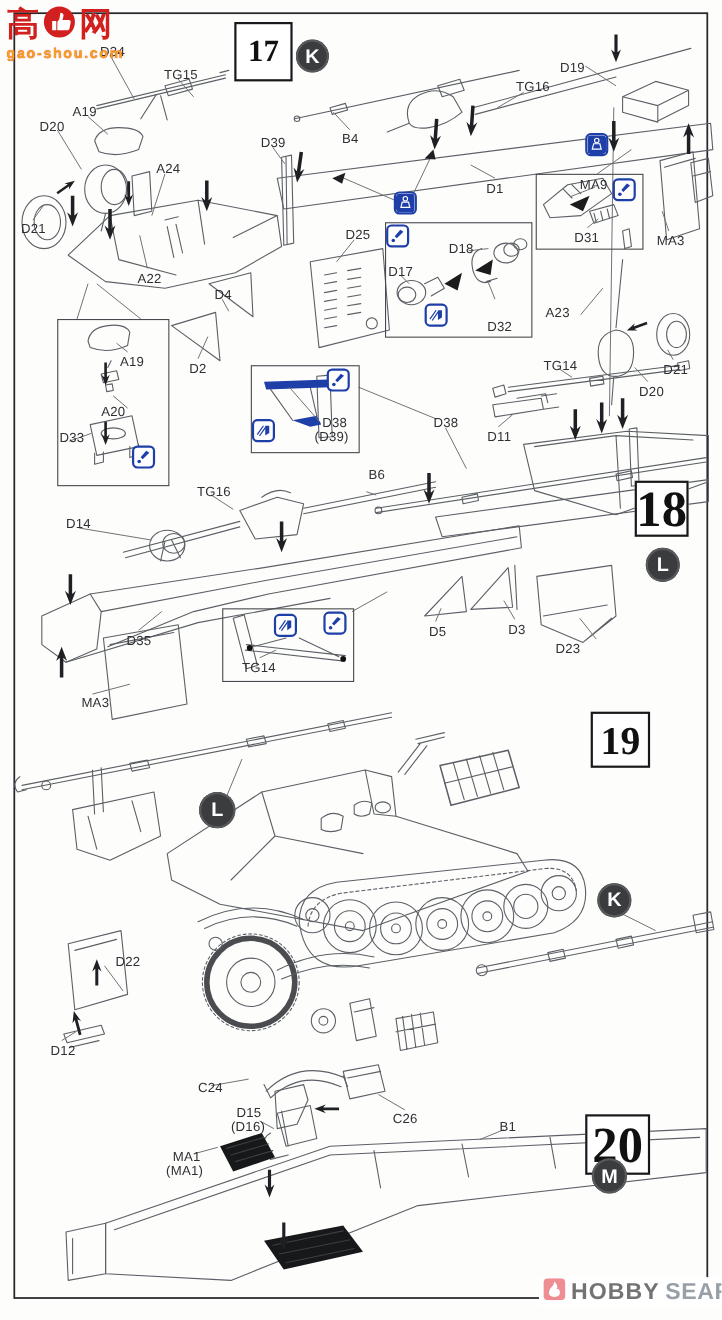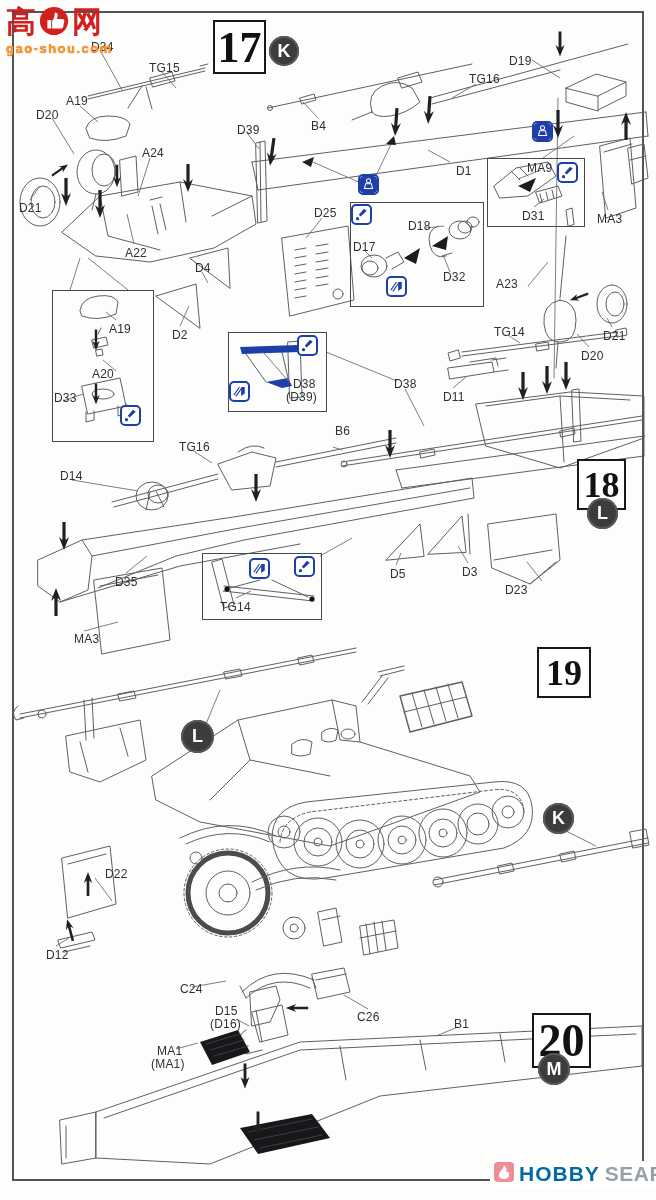--- a/index.html
+++ b/index.html
@@ -19,21 +19,21 @@
      background:#fff;box-sizing:border-box;overflow:hidden;}
   .bicon svg{width:100%;height:100%;display:block;}
   .bicon.fill{border-color:#1e3ea8;padding:0;}
   .wm{position:absolute;left:6px;top:2px;display:flex;flex-direction:column;z-index:5;}
   .wmrow{display:flex;align-items:center;gap:2px;}
   .wmchar{font:900 30px "Liberation Sans",sans-serif;color:#d2201f;}
   .wmdomain{font:bold 13px "Liberation Sans",sans-serif;color:#f6a21c;letter-spacing:1.5px;
      text-shadow:0 0 1px #d2201f;margin-top:-2px;}
   .brand{position:absolute;left:490px;top:1161px;display:flex;align-items:center;gap:5px;
      background:#fff;padding:1px 4px;z-index:5;}
-  .brand .w1{font:900 21px "Liberation Sans",sans-serif;color:#0369a1;letter-spacing:1px;}
+  .brand .w1{font:900 21px "Liberation Sans",sans-serif;color:#737373;letter-spacing:1px;}
   .brand .w2{font:700 21px "Liberation Sans",sans-serif;color:#98a0a7;letter-spacing:.5px;}
 </style>
 </head>
 <body>
 
 <div class="page">
 
 <svg class="art" width="656" height="1200" viewBox="0 0 656 1200">
   <defs>
     <g id="ar">
@@ -221,23 +221,23 @@
     <use href="#ar" transform="translate(258,1124) scale(.9)"></use>
   </g>
 </svg>
 
 <div class="inset" style="left:52px;top:290px;width:100px;height:150px"></div>
 <div class="inset" style="left:350px;top:202px;width:132px;height:103px"></div>
 <div class="inset" style="left:487px;top:158px;width:96px;height:67px"></div>
 <div class="inset" style="left:228px;top:332px;width:97px;height:78px"></div>
 <div class="inset" style="left:202px;top:553px;width:118px;height:65px"></div>
 
-<div class="stepbox" style="left:213px;top:20px;width:49px;height:50px;font-size:44px">17</div>
+<div class="stepbox" style="left:213px;top:20px;width:49px;height:50px;font-size:28px">17</div>
 <div class="sprue" style="left:269px;top:36px;width:30px;height:30px">K</div>
-<div class="stepbox" style="left:577px;top:459px;width:45px;height:47px;font-size:36px">18</div>
+<div class="stepbox" style="left:577px;top:437px;width:45px;height:47px;font-size:46px">18</div>
 <div class="sprue" style="left:587px;top:498px;width:31px;height:31px">L</div>
 <div class="stepbox" style="left:537px;top:647px;width:50px;height:47px;font-size:36px">19</div>
 <div class="sprue" style="left:181px;top:720px;width:33px;height:33px">L</div>
 <div class="sprue" style="left:543px;top:803px;width:31px;height:31px">K</div>
 <div class="stepbox" style="left:532px;top:1013px;width:55px;height:51px;font-size:46px">20</div>
 <div class="sprue" style="left:538px;top:1053px;width:32px;height:32px">M</div>
 
 <div class="bicon" style="left:351px;top:204px">
       <svg viewBox="0 0 21 21">
         <path d="M13.5 3.5 L17 5.8 L9.5 13 L7.2 10.8 Z" fill="#1e3ea8"></path>
@@ -313,28 +313,28 @@
 <span class="p" style="left:36px;top:108px">D20</span>
 <span class="p" style="left:142px;top:146px">A24</span>
 <span class="p" style="left:19px;top:201px">D21</span>
 <span class="p" style="left:125px;top:246px">A22</span>
 <span class="p" style="left:195px;top:261px">D4</span>
 <span class="p" style="left:172px;top:328px">D2</span>
 <span class="p" style="left:237px;top:123px">D39</span>
 <span class="p" style="left:311px;top:119px">B4</span>
 <span class="p" style="left:469px;top:72px">TG16</span>
 <span class="p" style="left:509px;top:54px">D19</span>
-<span class="p" style="left:456px;top:164px">D1</span>
+<span class="p" style="left:442px;top:164px">D1</span>
 <span class="p" style="left:527px;top:161px">MA9</span>
 <span class="p" style="left:522px;top:209px">D31</span>
 <span class="p" style="left:597px;top:212px">MA3</span>
 <span class="p" style="left:314px;top:206px">D25</span>
 <span class="p" style="left:353px;top:240px">D17</span>
 <span class="p" style="left:408px;top:219px">D18</span>
-<span class="p" style="left:443px;top:270px">D32</span>
+<span class="p" style="left:443px;top:290px">D32</span>
 <span class="p" style="left:496px;top:277px">A23</span>
 <span class="p" style="left:603px;top:329px">D21</span>
 <span class="p" style="left:581px;top:349px">D20</span>
 <span class="p" style="left:494px;top:325px">TG14</span>
 <span class="p" style="left:443px;top:390px">D11</span>
 <span class="p" style="left:293px;top:377px">D38</span>
 <span class="p" style="left:286px;top:390px">(D39)</span>
 <span class="p" style="left:394px;top:377px">D38</span>
 <span class="p" style="left:109px;top:322px">A19</span>
 <span class="p" style="left:92px;top:367px">A20</span>

